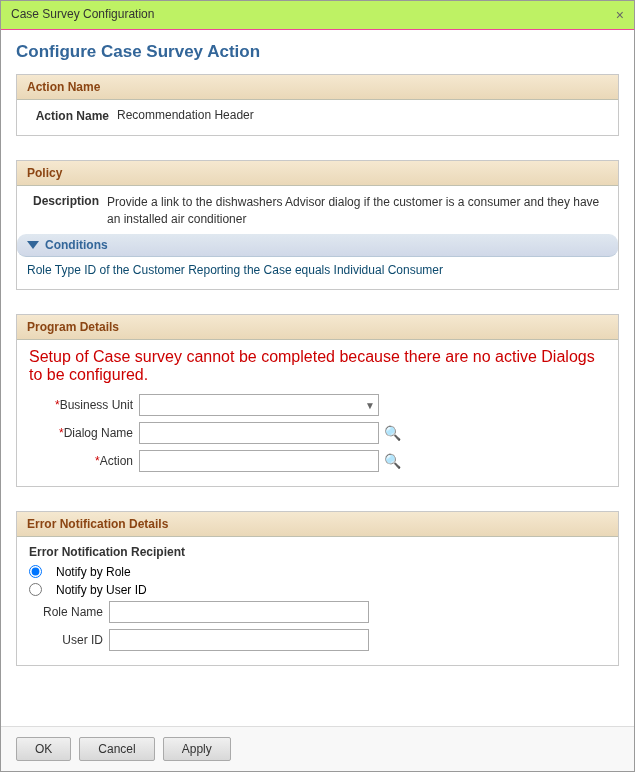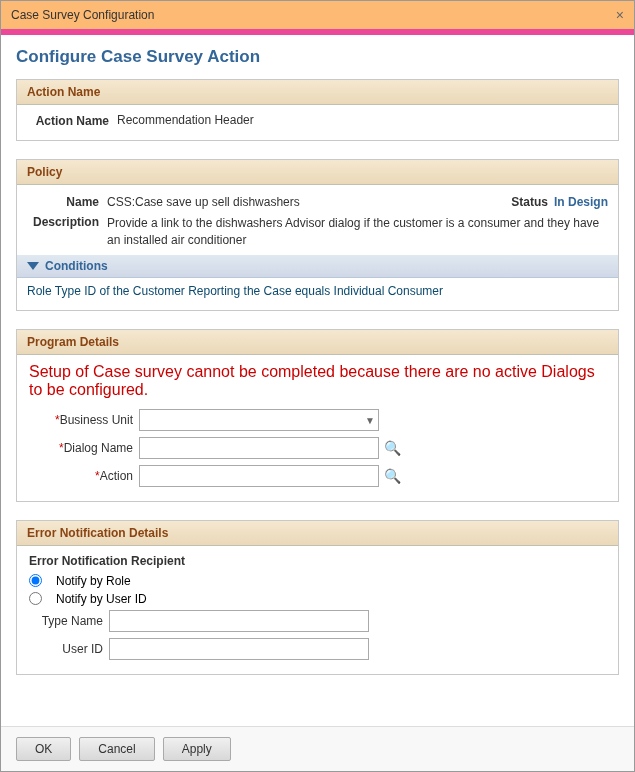--- a/index.html
+++ b/index.html
@@ -14,26 +14,26 @@
     }
     .window {
       width: 635px;
       min-height: 772px;
       background: #ffffff;
       border: 1px solid #999;
       display: flex;
       flex-direction: column;
     }
     .title-bar {
-      background: #fdba74;
-      border-bottom: 6px solid #ec4899;
+      background: #bef264;
+      border-bottom: 1px solid #ec4899;
       padding: 6px 10px;
       display: flex;
       justify-content: space-between;
-      align-items: center;
+      align-items: flex-start;
       font-size: 12px;
       color: #333;
     }
     .title-bar-close {
       font-size: 14px;
       color: #666;
       cursor: pointer;
       border: none;
       background: none;
     }
@@ -42,21 +42,21 @@
       flex: 1;
     }
     .page-title {
       font-size: 17px;
       color: #336699;
       font-weight: bold;
       margin-bottom: 12px;
     }
     .section {
       border: 1px solid #c8c8c8;
-      margin-bottom: 18px;
+      margin-bottom: 24px;
     }
     .section-header {
       background: linear-gradient(to bottom, #e8e8d8, #d8d8c8);
       padding: 5px 10px;
       font-weight: bold;
       color: #333;
       font-size: 12px;
       border-bottom: 1px solid #c0c0b0;
     }
     .section-header.orange {
@@ -121,20 +121,21 @@
     }
     .conditions-header {
       background: linear-gradient(to bottom, #e0e8f0, #d0d8e8);
       padding: 4px 10px;
       font-weight: bold;
       color: #336699;
       display: flex;
       align-items: center;
       gap: 6px;
       border-bottom: 1px solid #b8c8d8;
+      border-radius: 9px;
     }
     .conditions-triangle {
       width: 0;
       height: 0;
       border-left: 6px solid transparent;
       border-right: 6px solid transparent;
       border-top: 8px solid #336699;
       display: inline-block;
     }
     .conditions-body {
@@ -287,26 +288,20 @@
           <span class="field-value">Recommendation Header</span>
         </div>
       </div>
     </div>
 
     <div class="section">
       <div class="section-header orange">
         <span>Policy</span>
       </div>
       <div style="padding: 6px 0;">
-        <div style="display:flex; align-items:center; padding: 4px 10px;">
-          <span class="policy-label" style="min-width:80px; text-align:right; padding-right:8px;">Name</span>
-          <span class="policy-value" style="flex:1;">CSS:Case save up sell dishwashers</span>
-          <span class="status-label" style="margin-right:6px;">Status</span>
-          <span class="status-value">In Design</span>
-        </div>
         <div class="desc-row">
           <span class="desc-label">Description</span>
           <span class="desc-value">Provide a link to the dishwashers Advisor dialog if the customer is a consumer and they have an installed air conditioner</span>
         </div>
 
         <div>
           <div class="conditions-header">
             <span class="conditions-triangle"></span>
             <span>Conditions</span>
           </div>
@@ -369,21 +364,21 @@
         <div class="radio-row">
           <input type="radio" name="notify" value="role" checked="" style="">
           <span>Notify by Role</span>
         </div>
         <div class="radio-row">
           <input type="radio" name="notify" value="user" style="">
           <span>Notify by User ID</span>
         </div>
 
         <div class="notif-form-row">
-          <span class="notif-form-label">Type Name</span>
+          <span class="notif-form-label">Role Name</span>
           <input type="text" class="notif-input" style="">
         </div>
 
         <div class="notif-form-row">
           <span class="notif-form-label">User ID</span>
           <input type="text" class="notif-input" style="">
         </div>
       </div>
     </div>
   </div>

